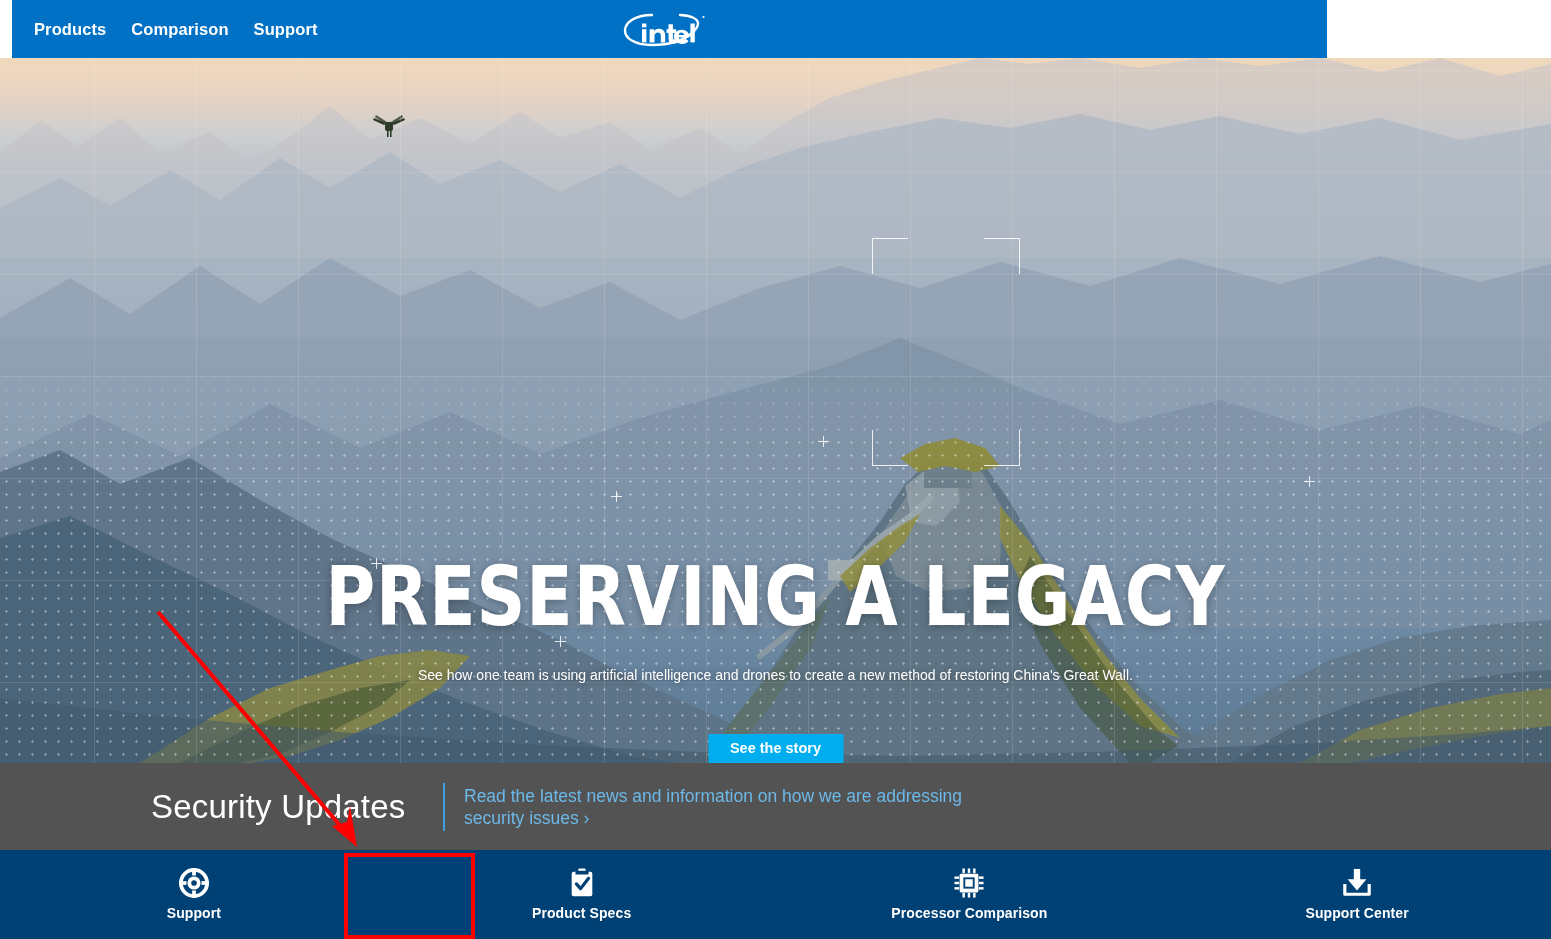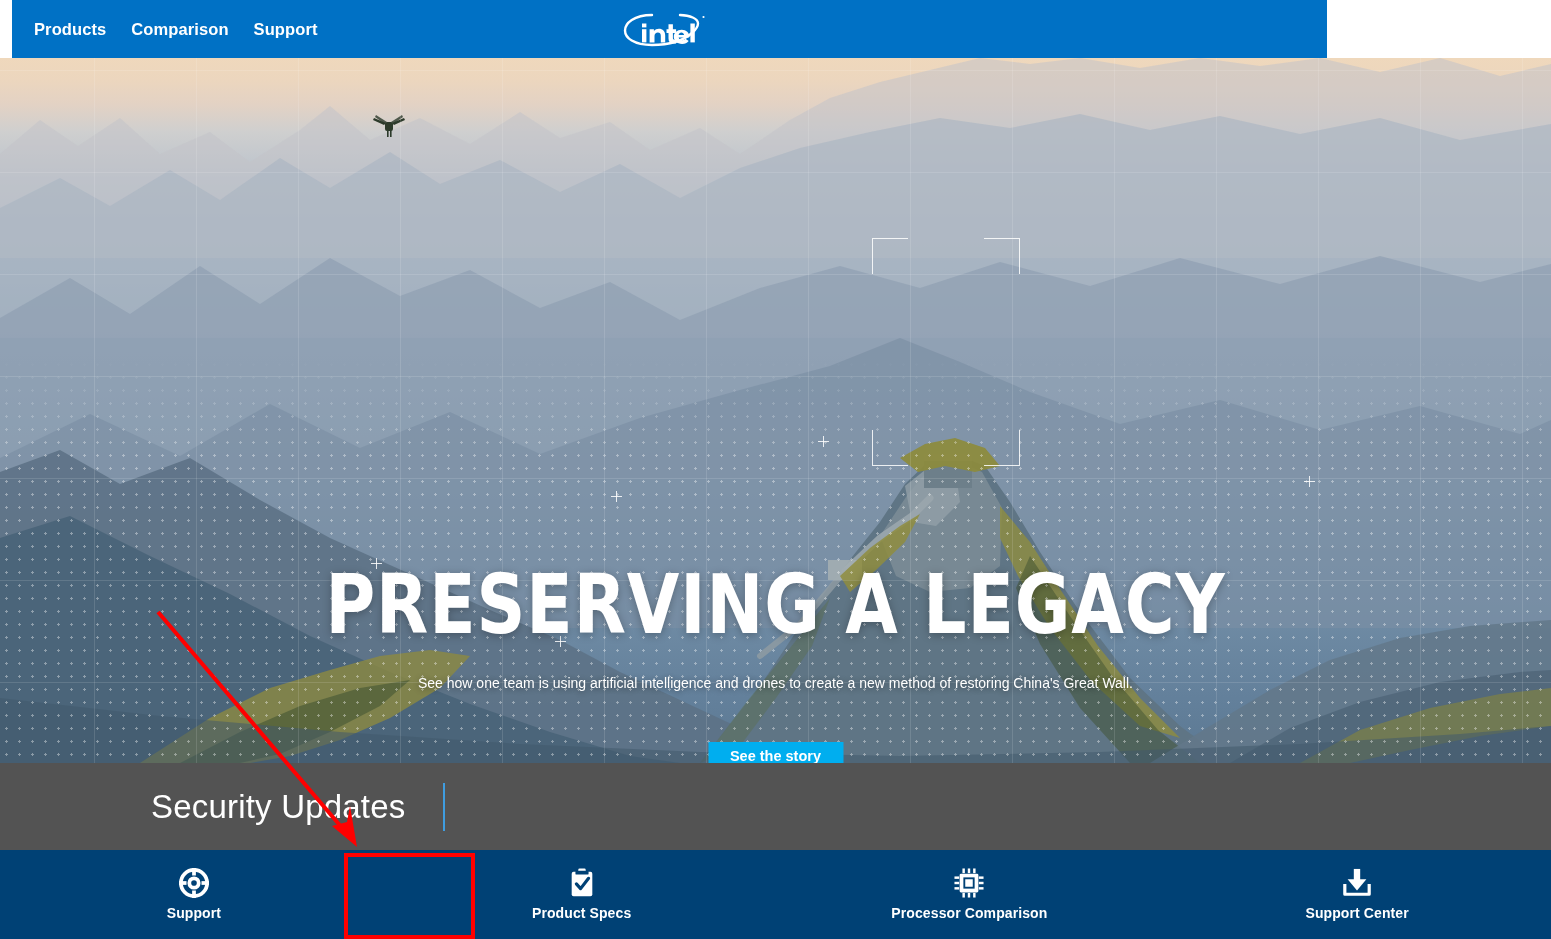--- a/index.html
+++ b/index.html
@@ -80,21 +80,21 @@
     position:absolute; width:11px; height:11px; pointer-events:none;
   }
   .scan-plus::before, .scan-plus::after {
     content:""; position:absolute; background:rgba(255,255,255,.85);
   }
   .scan-plus::before { left:0; top:5px; width:11px; height:1px; }
   .scan-plus::after  { left:5px; top:0; width:1px; height:11px; }
 
   
   .hero-content {
-    position:absolute; left:0; top:8px; width:100%; height:100%;
+    position:absolute; left:0; top:0; width:100%; height:100%;
     z-index:12; pointer-events:none;border-radius:7px;
   }
   .hero-title {
     position:absolute; left:0; top:500px; width:100%;
     text-align:center; color:#fff;
     font-family:"Liberation Sans Narrow","DejaVu Sans Condensed","Liberation Sans", sans-serif;
     font-size:82px; font-weight:bold; line-height:.95;
     letter-spacing:1px;
     transform:scaleX(.92); transform-origin:center;
     text-shadow:0 2px 10px rgba(0,0,0,.28);
@@ -326,20 +326,21 @@
     <div class="hero-content">
       <div class="hero-title">PRESERVING A LEGACY</div>
       <div class="hero-sub">See how one team is using artificial intelligence and drones to create a new method of restoring China's Great Wall.</div>
       <button class="hero-btn">See the story</button>
     </div>
   </div>
 
   <div class="securitybar">
     <div class="sec-title">Security Updates</div>
     <div class="sec-divider"></div>
+    <a class="sec-link">Read the latest news and information on how we are addressing security issues ›</a>
   </div>
 
   <div class="bottomnav">
 
     <div class="bn-item">
       <span class="bn-icon">
         <svg viewBox="0 0 32 32" xmlns="http://www.w3.org/2000/svg">
           <circle cx="16" cy="16" r="14" fill="none" stroke="#fff" stroke-width="4"></circle>
           <circle cx="16" cy="16" r="5" fill="none" stroke="#fff" stroke-width="4"></circle>
           <rect x="14" y="0" width="4" height="8" fill="#fff"></rect>

